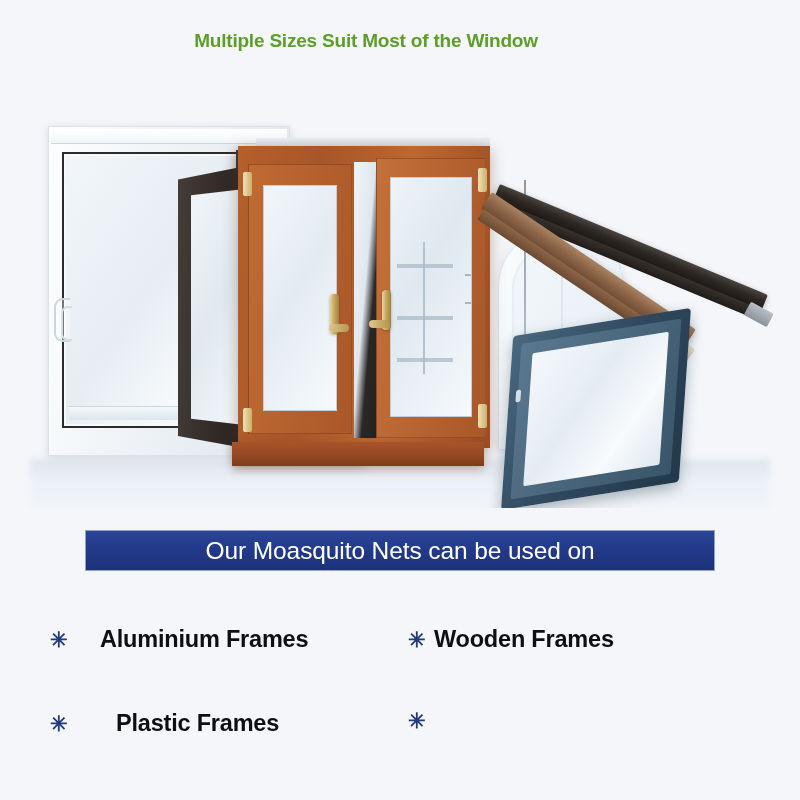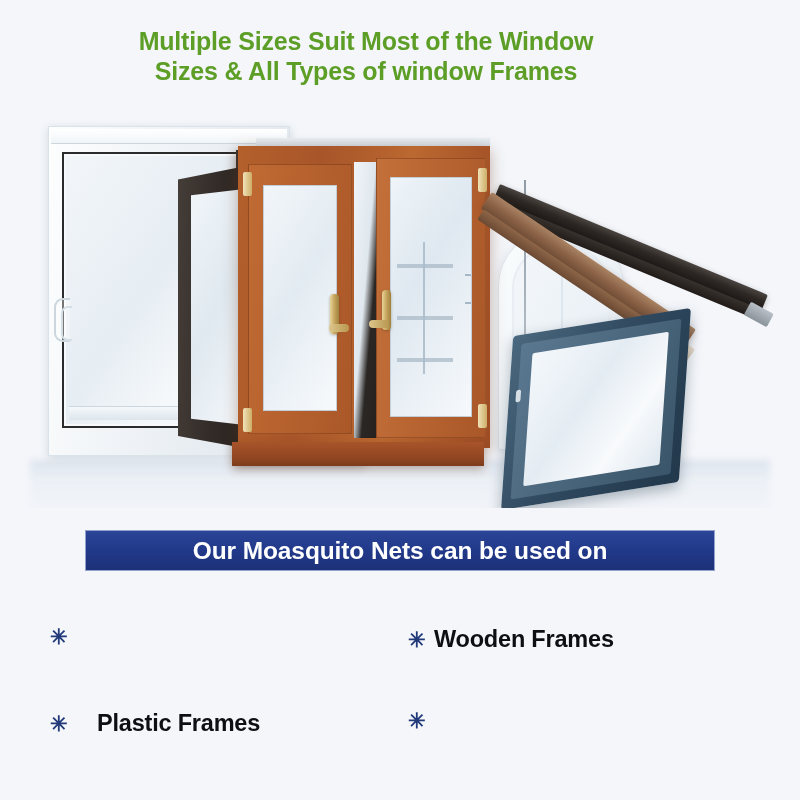--- a/index.html
+++ b/index.html
@@ -14,21 +14,21 @@
   }
 
   
   .headline {
     position: absolute;
     top: 26px;
     left: 0;
     width: 732px;
     text-align: center;
     color: #5d9e27;
-    font-size: 25px;
+    font-size: 19px;
     font-weight: bold;
     line-height: 30px;
     letter-spacing: -0.2px;
   }
   .headline .ln { display: block; white-space: nowrap; }
 
   
   .scene {
     position: absolute;
     left: 0;
@@ -373,21 +373,21 @@
     height: 41px;
     background: linear-gradient(180deg,#2b4496 0%,#22398a 50%,#1d3178 100%);
     border: 1px solid #93a2cc;
     display: flex;
     align-items: center;
     justify-content: center;
   }
   .banner span {
     color: #ffffff;
     font-size: 24.5px;
-    font-weight: bold;
+    font-weight: normal;
     letter-spacing: -0.1px;
     white-space: nowrap;
   }
 
   
   .list {
     position: absolute;
     left: 0;
     top: 600px;
     width: 800px;
@@ -411,30 +411,29 @@
     font-size: 23.5px;
     font-weight: bold;
     white-space: nowrap;
     letter-spacing: -0.2px;
   }
   .li.r0c0 { left: 50px;  top: 26px; }
   .li.r0c1 { left: 408px; top: 26px; }
   .li.r1c0 { left: 50px;  top: 110px; }
   .li.r1c1 { left: 408px; top: 110px; }
   .li.r0c0 .txt { margin-left: 24px; }
-  .li.r1c0 .txt { margin-left: 21px; }
+  .li.r1c0 .txt { margin-left: 40px; }
   .li.r0c1 .txt { }
   .li.r1c1 .txt { margin-left: 16px; }
 </style>
 </head>
 <body>
 
 <div class="headline">
   <span class="ln">Multiple Sizes Suit Most of the Window</span>
-  <span class="ln">Sizes &amp; All Types of window Frames</span>
 </div>
 
 <div class="scene">
 
   <div class="floor"></div>
 
   <div class="win-arch">
     <div class="inner"></div>
     <div class="mull-v"></div>
     <div class="mull-h"></div>
@@ -507,20 +506,21 @@
   </div>
 </div>
 
 <div class="banner">
   <span>Our Moasquito Nets can be used on</span>
 </div>
 
 <div class="list">
   <div class="li r0c0">
     <span class="ast">✳</span>
+    <span class="txt">Aluminium Frames</span>
   </div>
   <div class="li r0c1">
     <span class="ast">✳</span>
     <span class="txt">Wooden Frames</span>
   </div>
   <div class="li r1c0">
     <span class="ast">✳</span>
     <span class="txt">Plastic Frames</span>
   </div>
   <div class="li r1c1">

